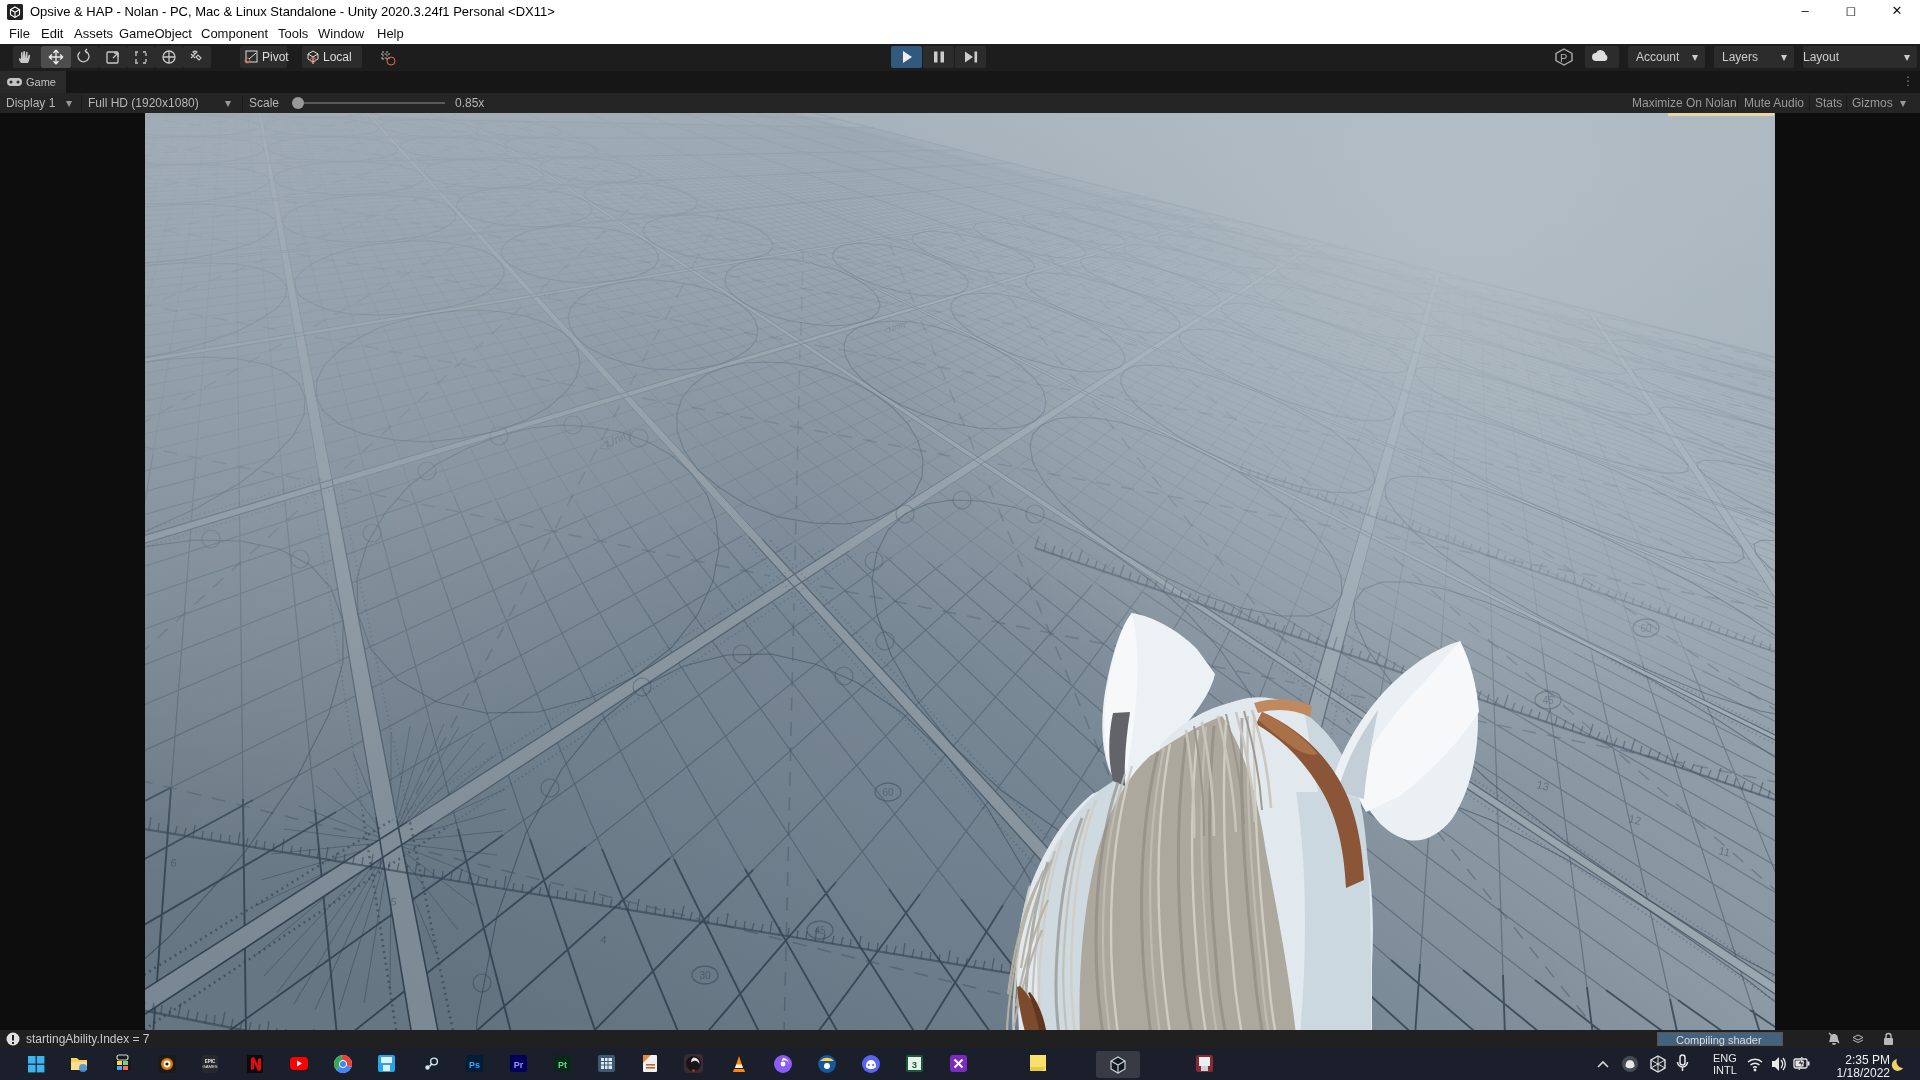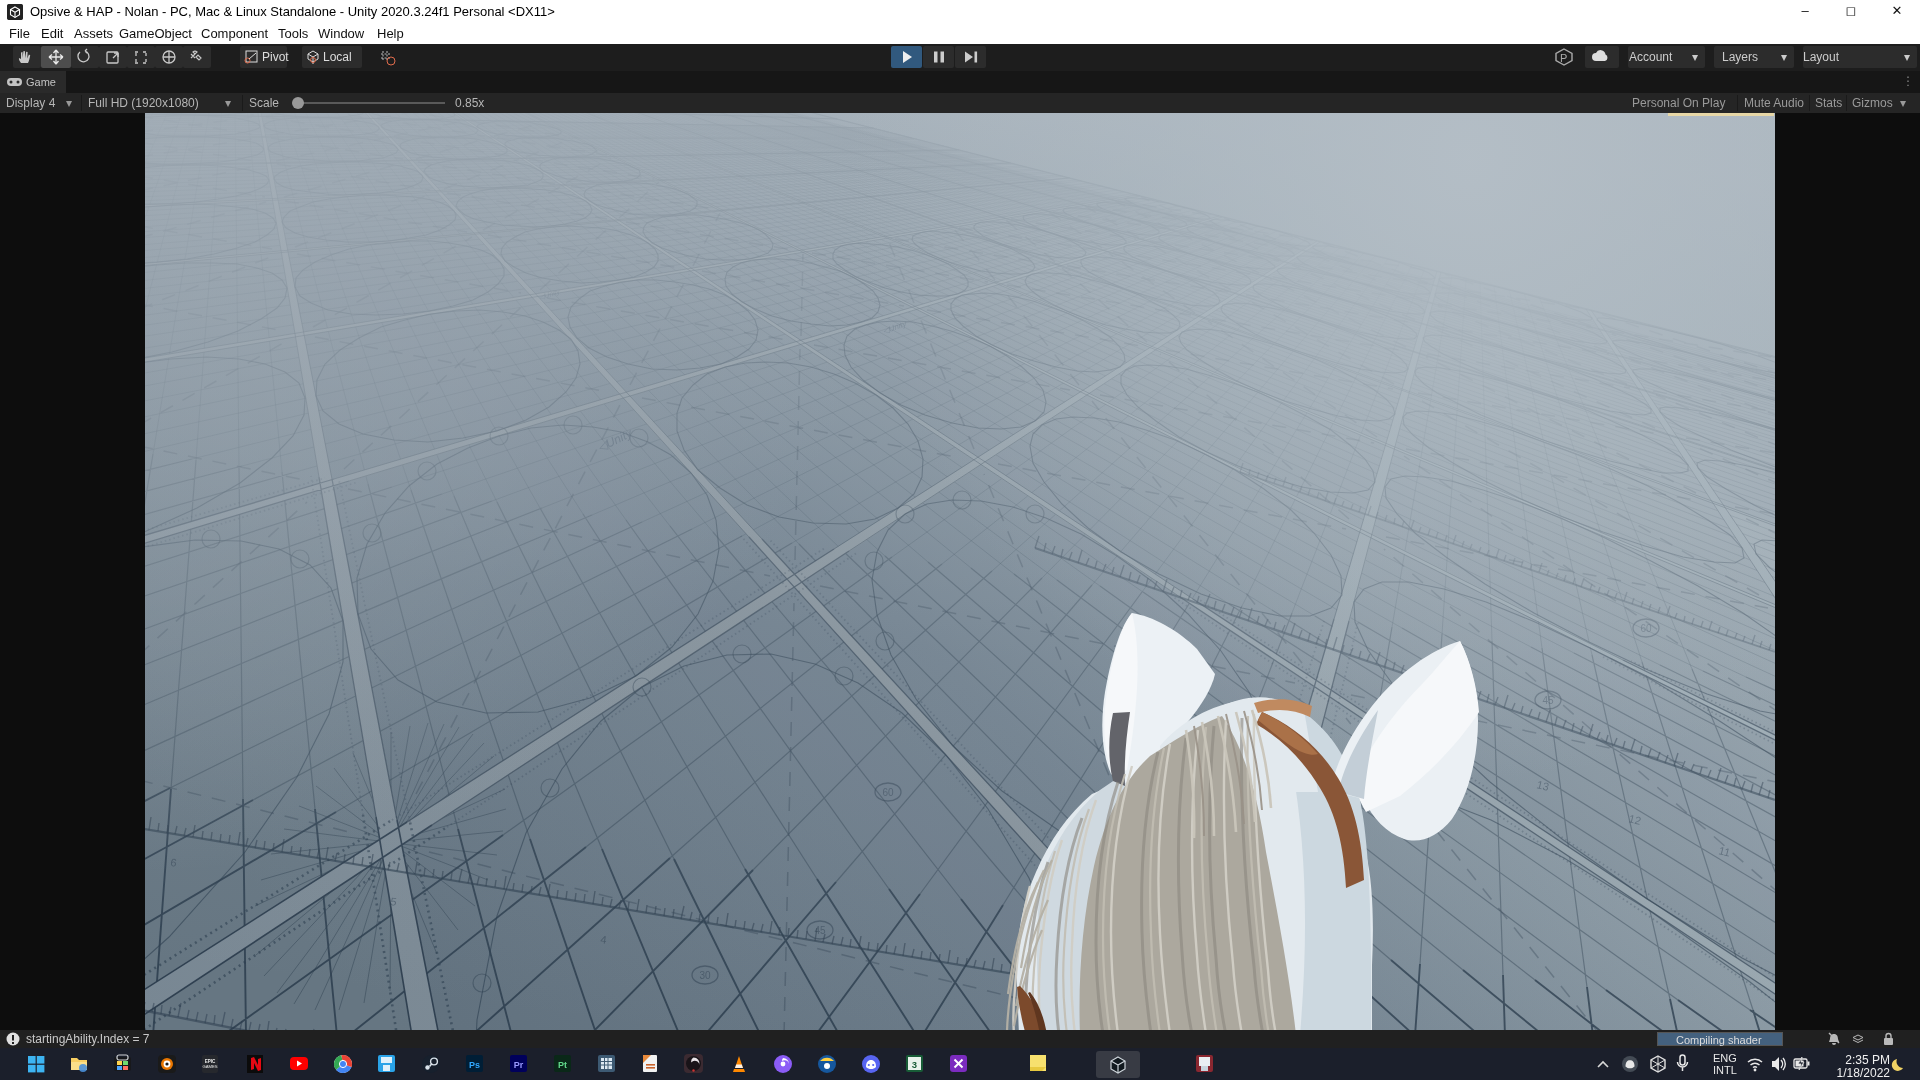--- a/index.html
+++ b/index.html
@@ -110,46 +110,46 @@
 
   <svg style="position:absolute;left:1551px;top:3px" width="26" height="21">
     <path d="M13,2 l8,4.5 v7 l-8,4.5 l-8,-4.5 v-7 Z" fill="none" stroke="#aaa" stroke-width="1.4"></path>
     <text x="9" y="15" fill="#aaa" font-size="11" font-family="Liberation Sans">P</text>
   </svg>
   <div class="tb" style="left:1585px;width:34px">
     <svg width="24" height="16" style="margin:3px 5px">
         <path d="M6,12 a4,4 0 0 1 0,-8 a5,5 0 0 1 9.5,1.5 a3.5,3.5 0 0 1 -0.5,6.5 Z" fill="#ddd"></path>
       </svg>
   </div>
-  <div class="tb" style="left:1628px;width:77px;color:#ccc;font-size:12px;line-height:22px"><span style="margin-left:1px">Account</span><span style="position:absolute;right:7px;top:0">▾</span></div>
+  <div class="tb" style="left:1628px;width:77px;color:#ccc;font-size:12px;line-height:22px"><span style="margin-left:8px">Account</span><span style="position:absolute;right:7px;top:0">▾</span></div>
   <div class="tb" style="left:1714px;width:80px;color:#ccc;font-size:12px;line-height:22px"><span style="margin-left:8px">Layers</span><span style="position:absolute;right:7px;top:0">▾</span></div>
   <div class="tb" style="left:1803px;width:114px;color:#ccc;font-size:12px;line-height:22px"><span style="margin-left:0">Layout</span><span style="position:absolute;right:7px;top:0">▾</span></div>
 </div>
 <div class="tabstrip">
   <div class="gametab"><svg width="15" height="10" style="margin:0 4px 0 7px">
         <rect x="0" y="2" width="15" height="8" rx="4" fill="#c3c3c3"></rect>
         <circle cx="4" cy="6" r="1.5" fill="#2a2a2a"></circle>
         <circle cx="11" cy="6" r="1.5" fill="#2a2a2a"></circle>
       </svg><span style="position:absolute;left:26px;top:0">Game</span></div>
   <div style="position:absolute;right:6px;top:3px;color:#888;font-size:12px">⋮</div>
 </div>
 <div class="gamebar">
-  <span style="position:absolute;left:6px">Display 4</span>
+  <span style="position:absolute;left:6px">Display 1</span>
     <span style="position:absolute;left:66px;color:#999">▾</span>
   <span class="sep" style="left:81px"></span>
   <span style="position:absolute;left:88px">Full HD (1920x1080)</span>
     <span style="position:absolute;left:225px;color:#999">▾</span>
   <span class="sep" style="left:242px"></span>
   <span style="position:absolute;left:249px">Scale</span>
   <svg style="position:absolute;left:285px;top:0" width="165" height="20">
       <line x1="8" y1="10" x2="160" y2="10" stroke="#5a5a5a" stroke-width="2"></line>
       <circle cx="13" cy="10" r="6" fill="#999"></circle>
     </svg>
   <span style="position:absolute;left:455px">0.85x</span>
-  <span style="position:absolute;left:1632px;color:#9a9a9a">Personal On Play</span>
+  <span style="position:absolute;left:1632px;color:#9a9a9a">Maximize On Nolan</span>
   <span class="sep" style="left:1737px"></span>
   <span style="position:absolute;left:1744px;color:#9a9a9a">Mute Audio</span>
   <span class="sep" style="left:1809px"></span>
   <span style="position:absolute;left:1815px;color:#9a9a9a">Stats</span>
   <span class="sep" style="left:1846px"></span>
   <span style="position:absolute;left:1852px;color:#9a9a9a">Gizmos</span>
   <span style="position:absolute;left:1900px;color:#9a9a9a">▾</span>
 </div>
 <div class="viewport">
     <svg style="position:absolute;left:0;top:0" width="1920" height="917" viewBox="0 113 1920 917">

